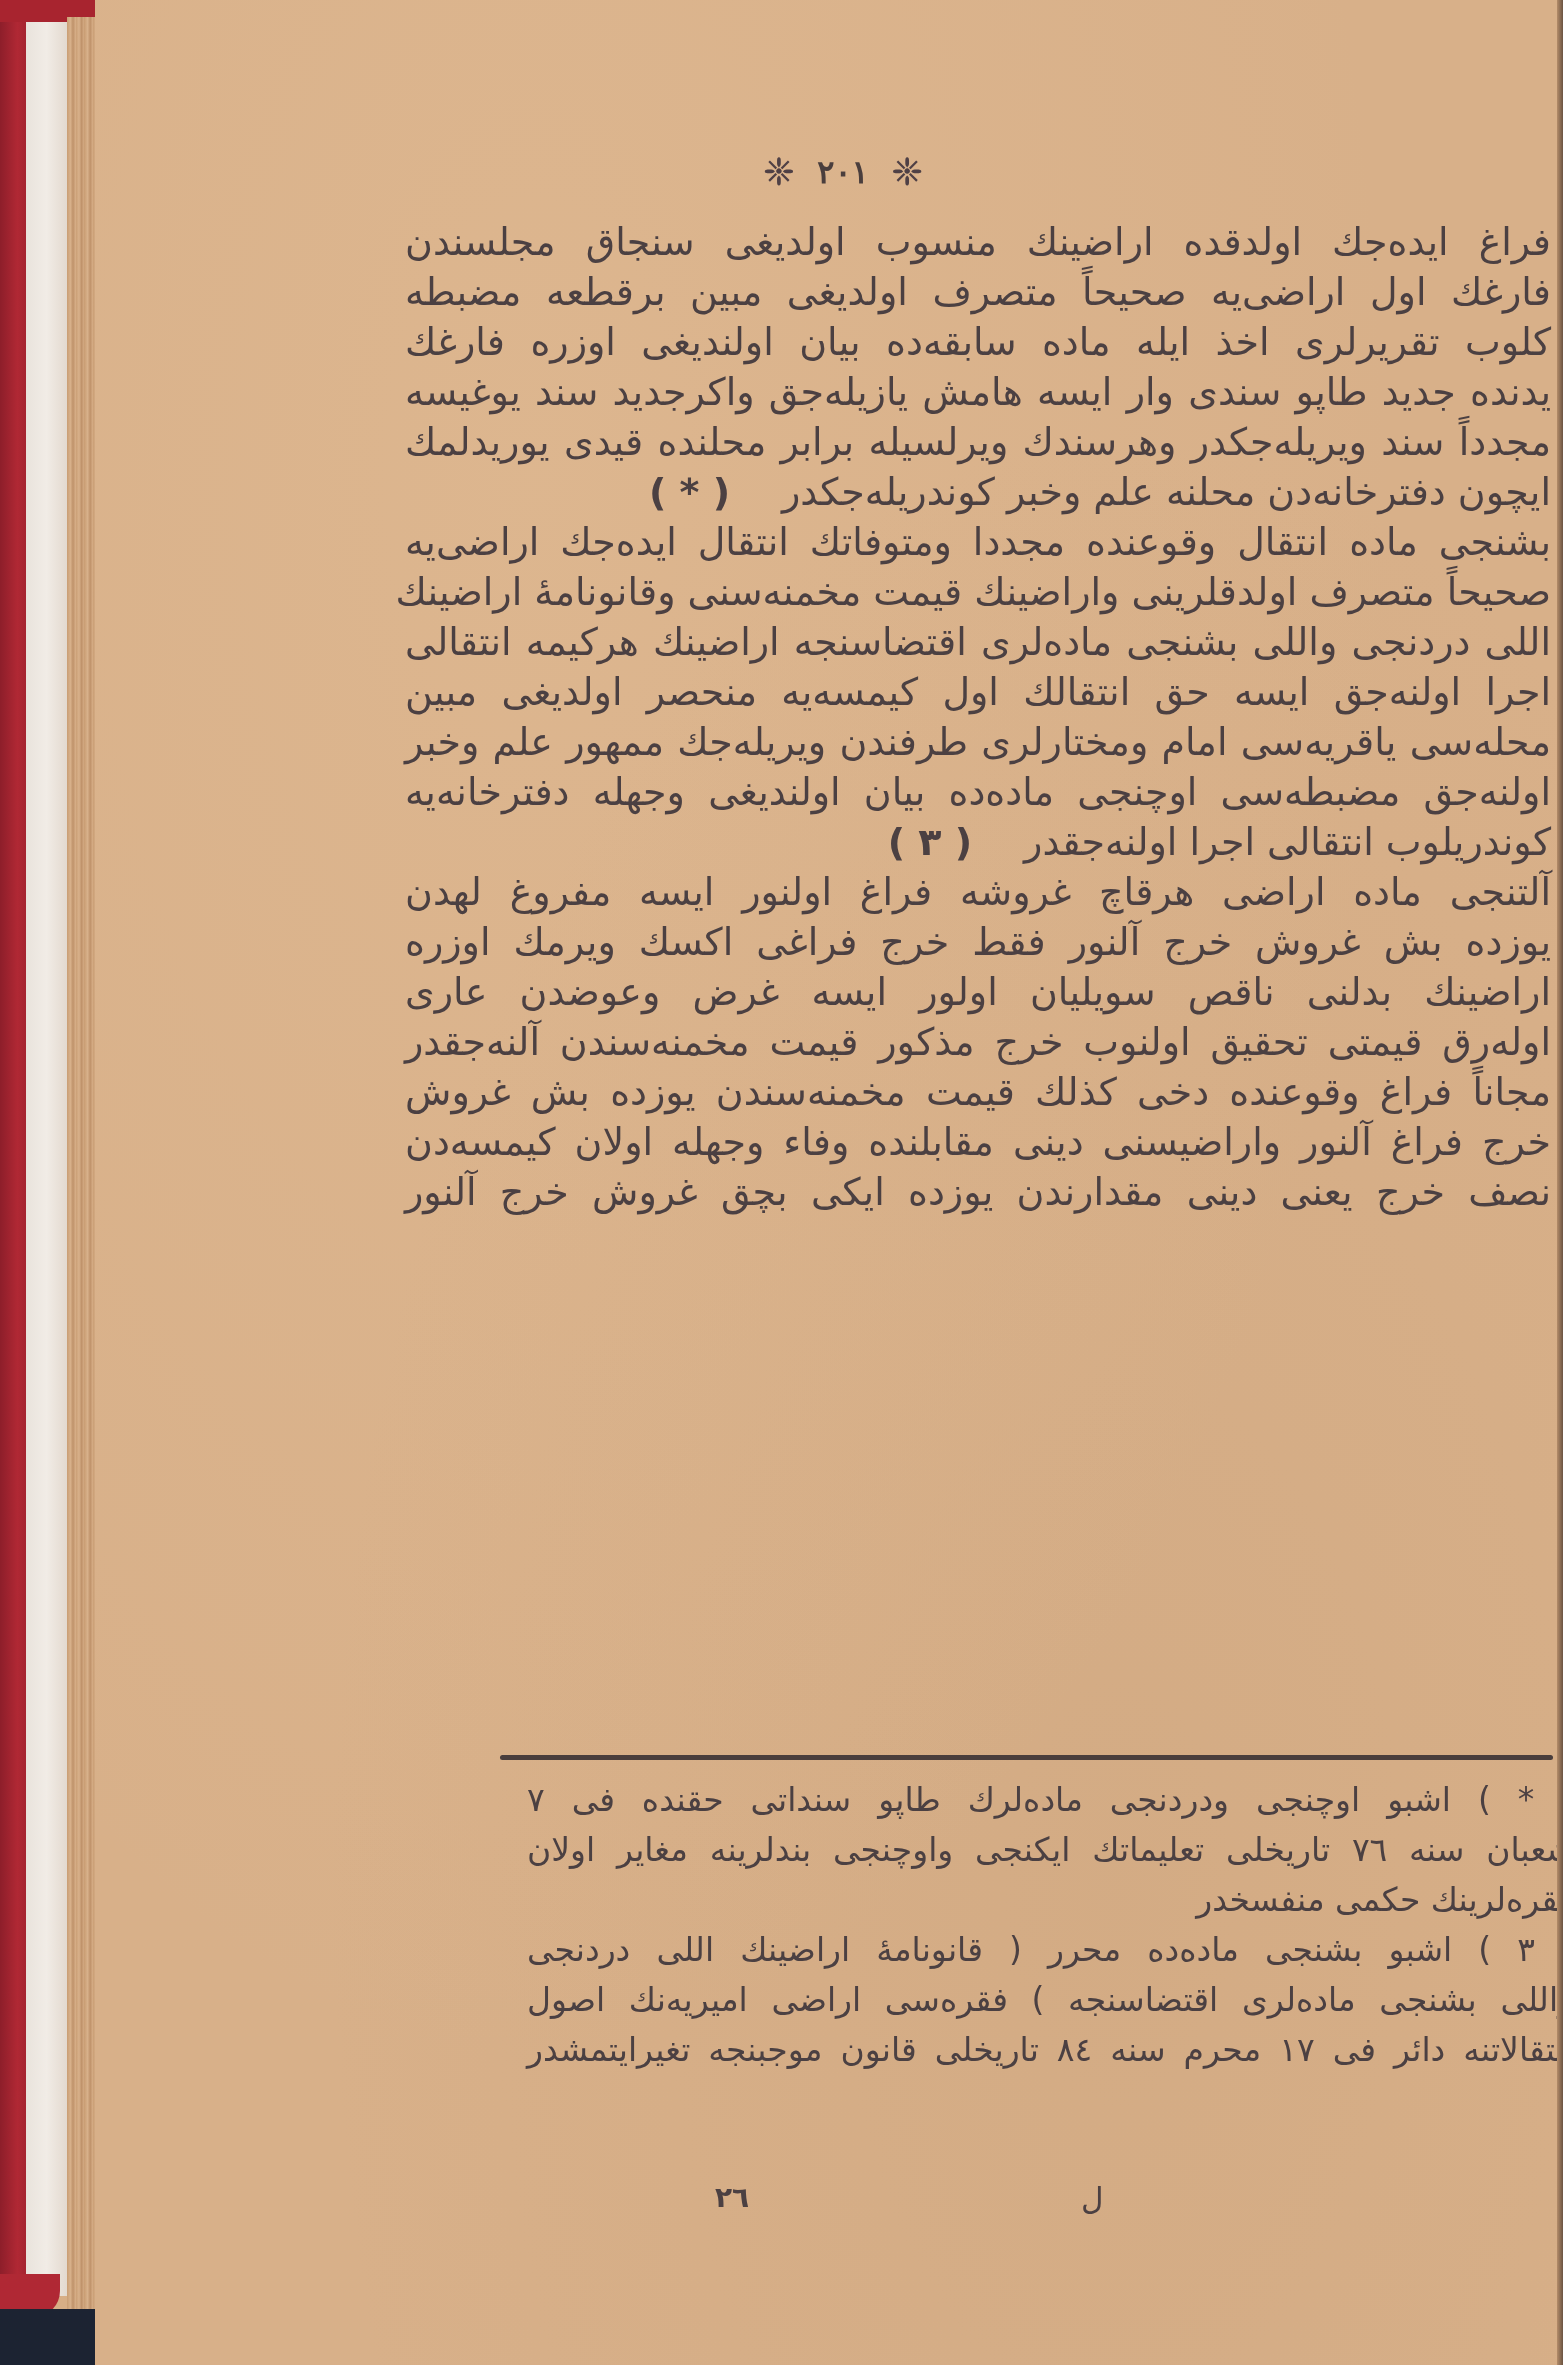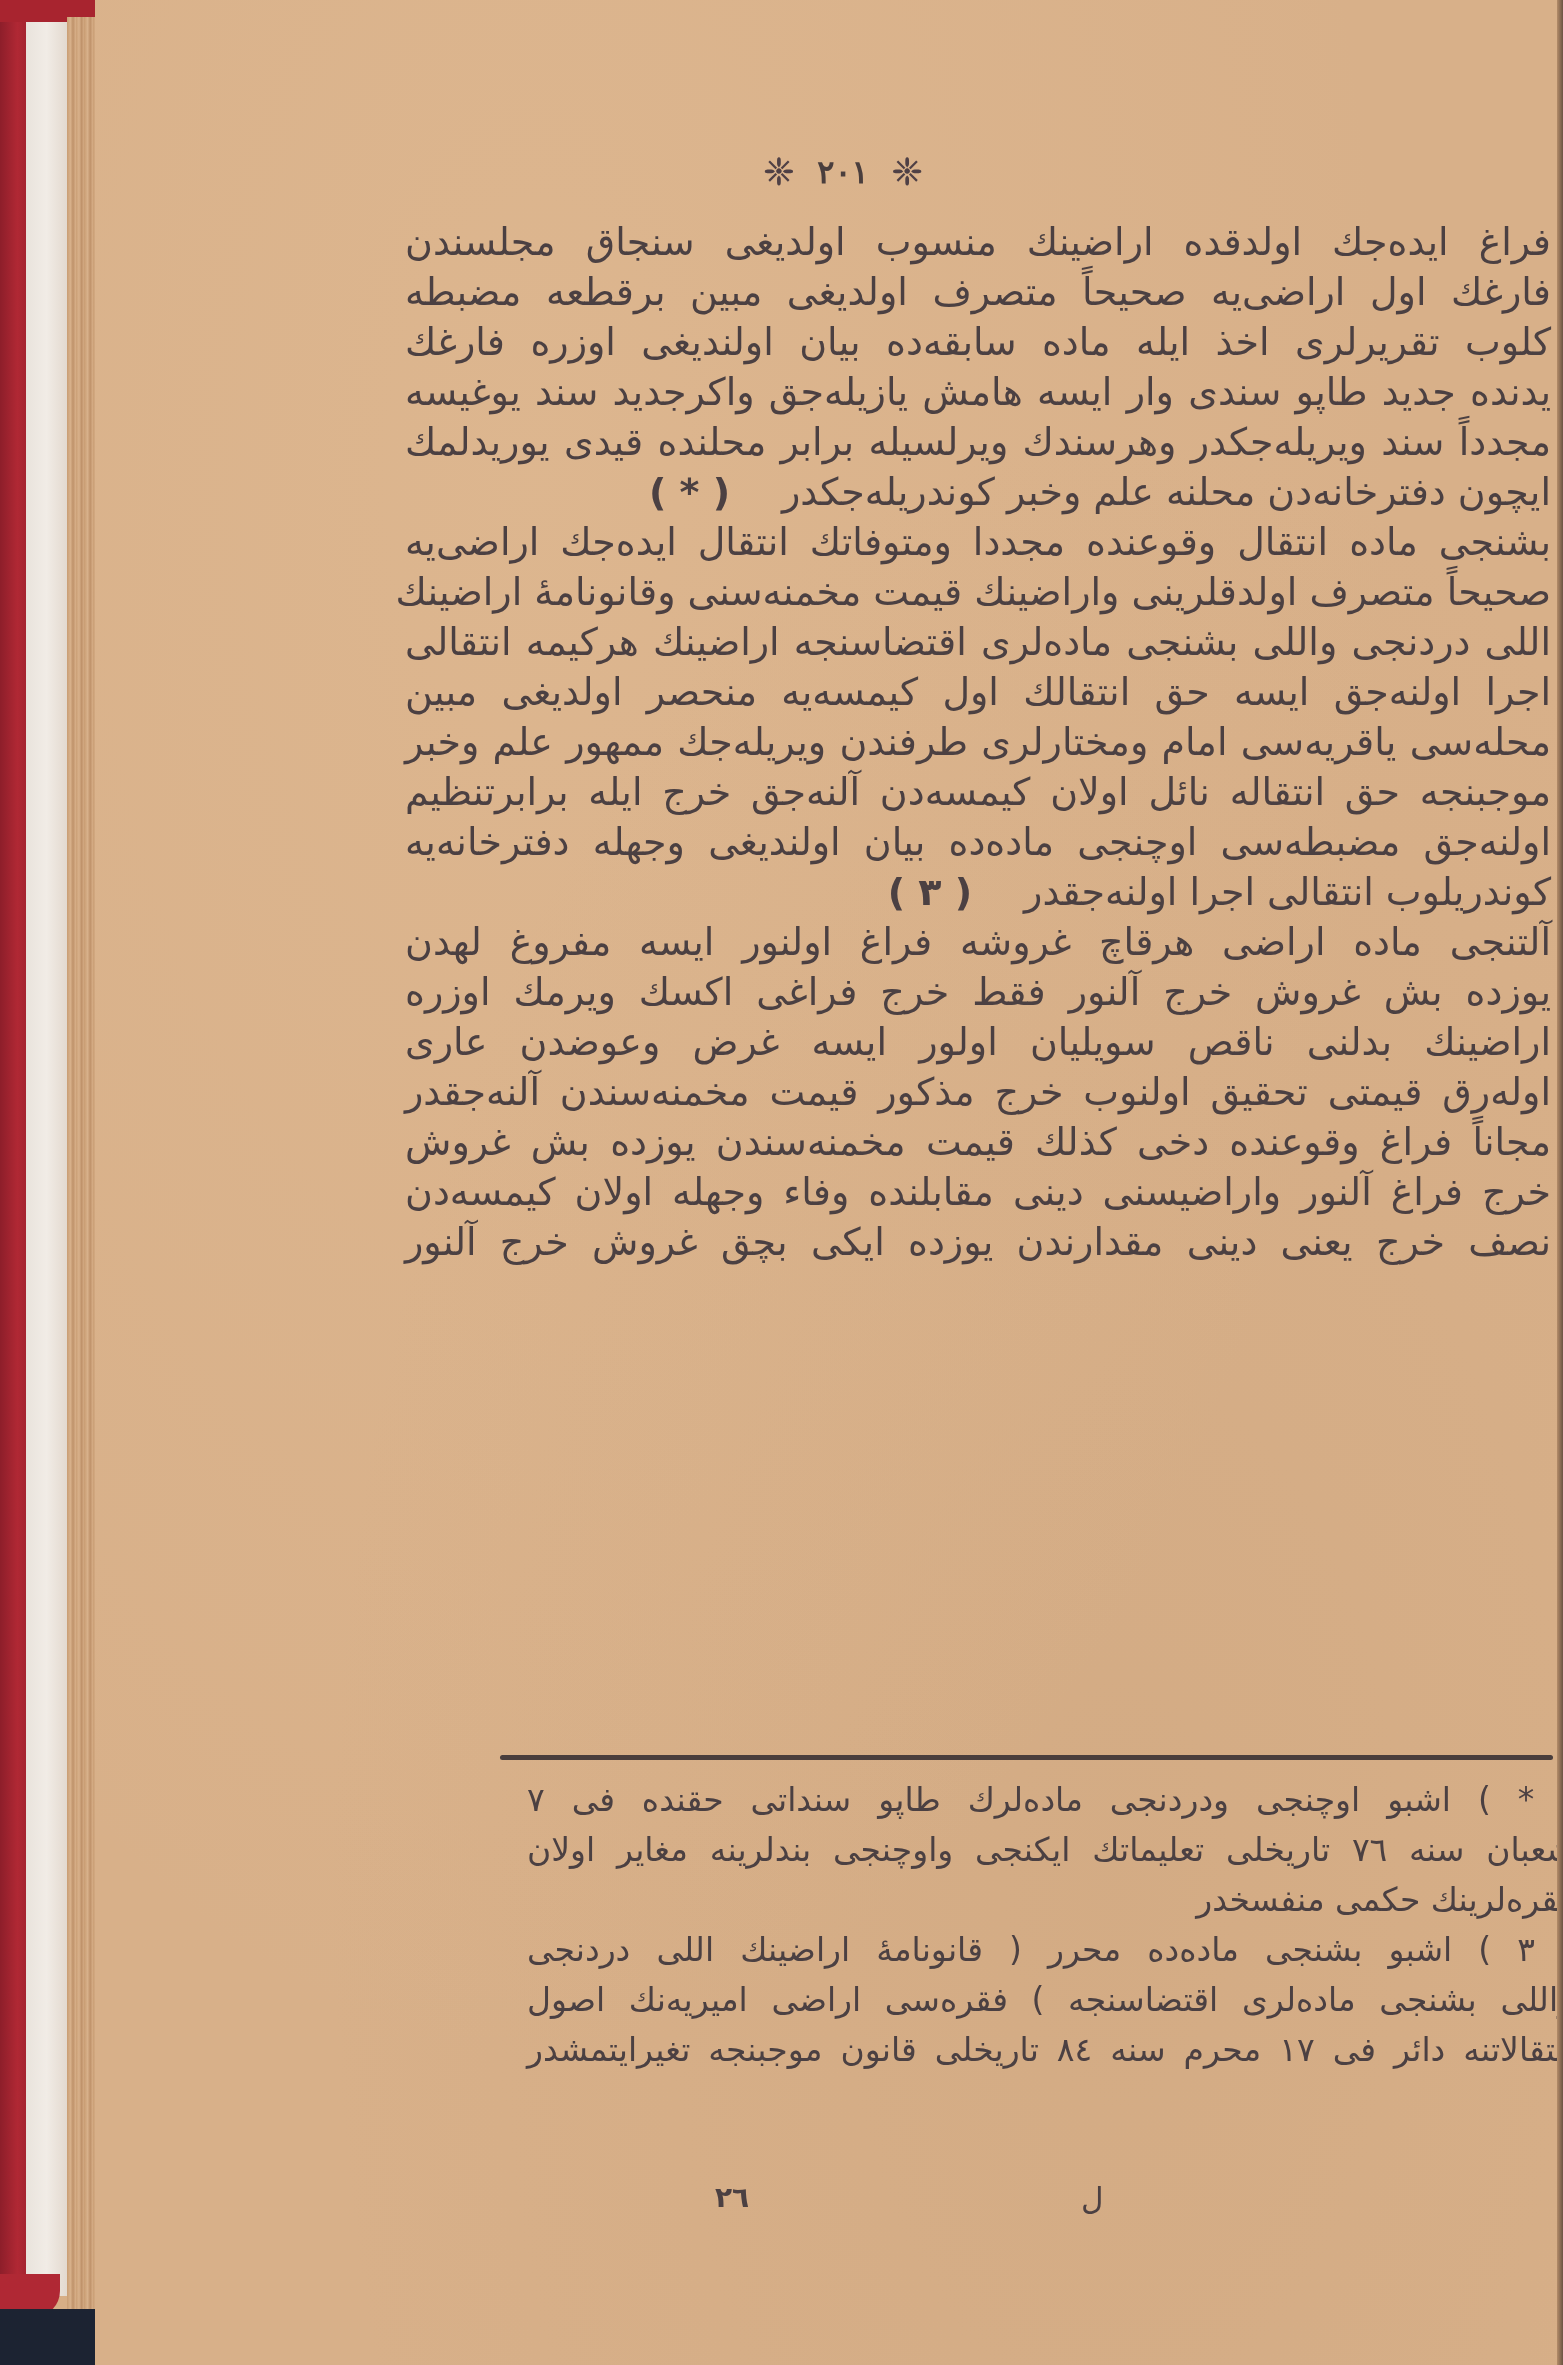--- a/index.html
+++ b/index.html
@@ -199,21 +199,20 @@
       <div class="line">فارغك اول اراضی‌یه صحیحاً متصرف اولدیغی مبین برقطعه مضبطه</div>
       <div class="line">کلوب تقریرلری اخذ ایله ماده سابقه‌ده بیان اولندیغی اوزره فارغك</div>
       <div class="line">یدنده جدید طاپو سندی وار ایسه هامش یازیله‌جق واکرجدید سند یوغیسه</div>
       <div class="line">مجدداً سند ویریله‌جکدر وهرسندك ویرلسیله برابر محلنده قیدی یوریدلمك</div>
       <div class="line short"><span>ایچون دفترخانه‌دن محلنه علم وخبر کوندریله‌جکدر</span><span class="marker">( * )</span></div>
       <div class="line">بشنجی ماده    انتقال وقوعنده مجددا ومتوفاتك انتقال ایده‌جك اراضی‌یه</div>
       <div class="line">صحیحاً متصرف اولدقلرینی واراضینك قیمت مخمنه‌سنی وقانونامهٔ اراضینك</div>
       <div class="line">اللی دردنجی  واللی بشنجی  ماده‌لری اقتضاسنجه اراضینك هرکیمه انتقالی</div>
       <div class="line">اجرا اولنه‌جق ایسه حق انتقالك اول کیمسه‌یه منحصر اولدیغی مبین</div>
       <div class="line">محله‌سی یاقریه‌سی امام ومختارلری طرفندن  ویریله‌جك ممهور علم وخبر</div>
-      <div class="line">موجبنجه حق انتقاله نائل اولان کیمسه‌دن آلنه‌جق خرج ایله برابرتنظیم</div>
       <div class="line">اولنه‌جق مضبطه‌سی اوچنجی ماده‌ده بیان اولندیغی وجهله دفترخانه‌یه</div>
       <div class="line short"><span>کوندریلوب انتقالی اجرا اولنه‌جقدر</span><span class="marker">( ٣ )</span></div>
       <div class="line">آلتنجی ماده    اراضی هرقاچ غروشه فراغ اولنور ایسه مفروغ لهدن</div>
       <div class="line">یوزده بش غروش خرج آلنور فقط خرج فراغی اکسك ویرمك اوزره</div>
       <div class="line">اراضینك بدلنی ناقص سویلیان اولور ایسه غرض وعوضدن عاری</div>
       <div class="line">اوله‌رق قیمتی تحقیق اولنوب خرج مذکور قیمت مخمنه‌سندن آلنه‌جقدر</div>
       <div class="line">مجاناً فراغ وقوعنده دخی کذلك قیمت مخمنه‌سندن یوزده بش غروش</div>
       <div class="line">خرج فراغ آلنور واراضیسنی دینی مقابلنده وفاء وجهله اولان کیمسه‌دن</div>
       <div class="line">نصف خرج یعنی دینی مقدارندن یوزده ایکی بچق غروش خرج آلنور</div>
     </div>

